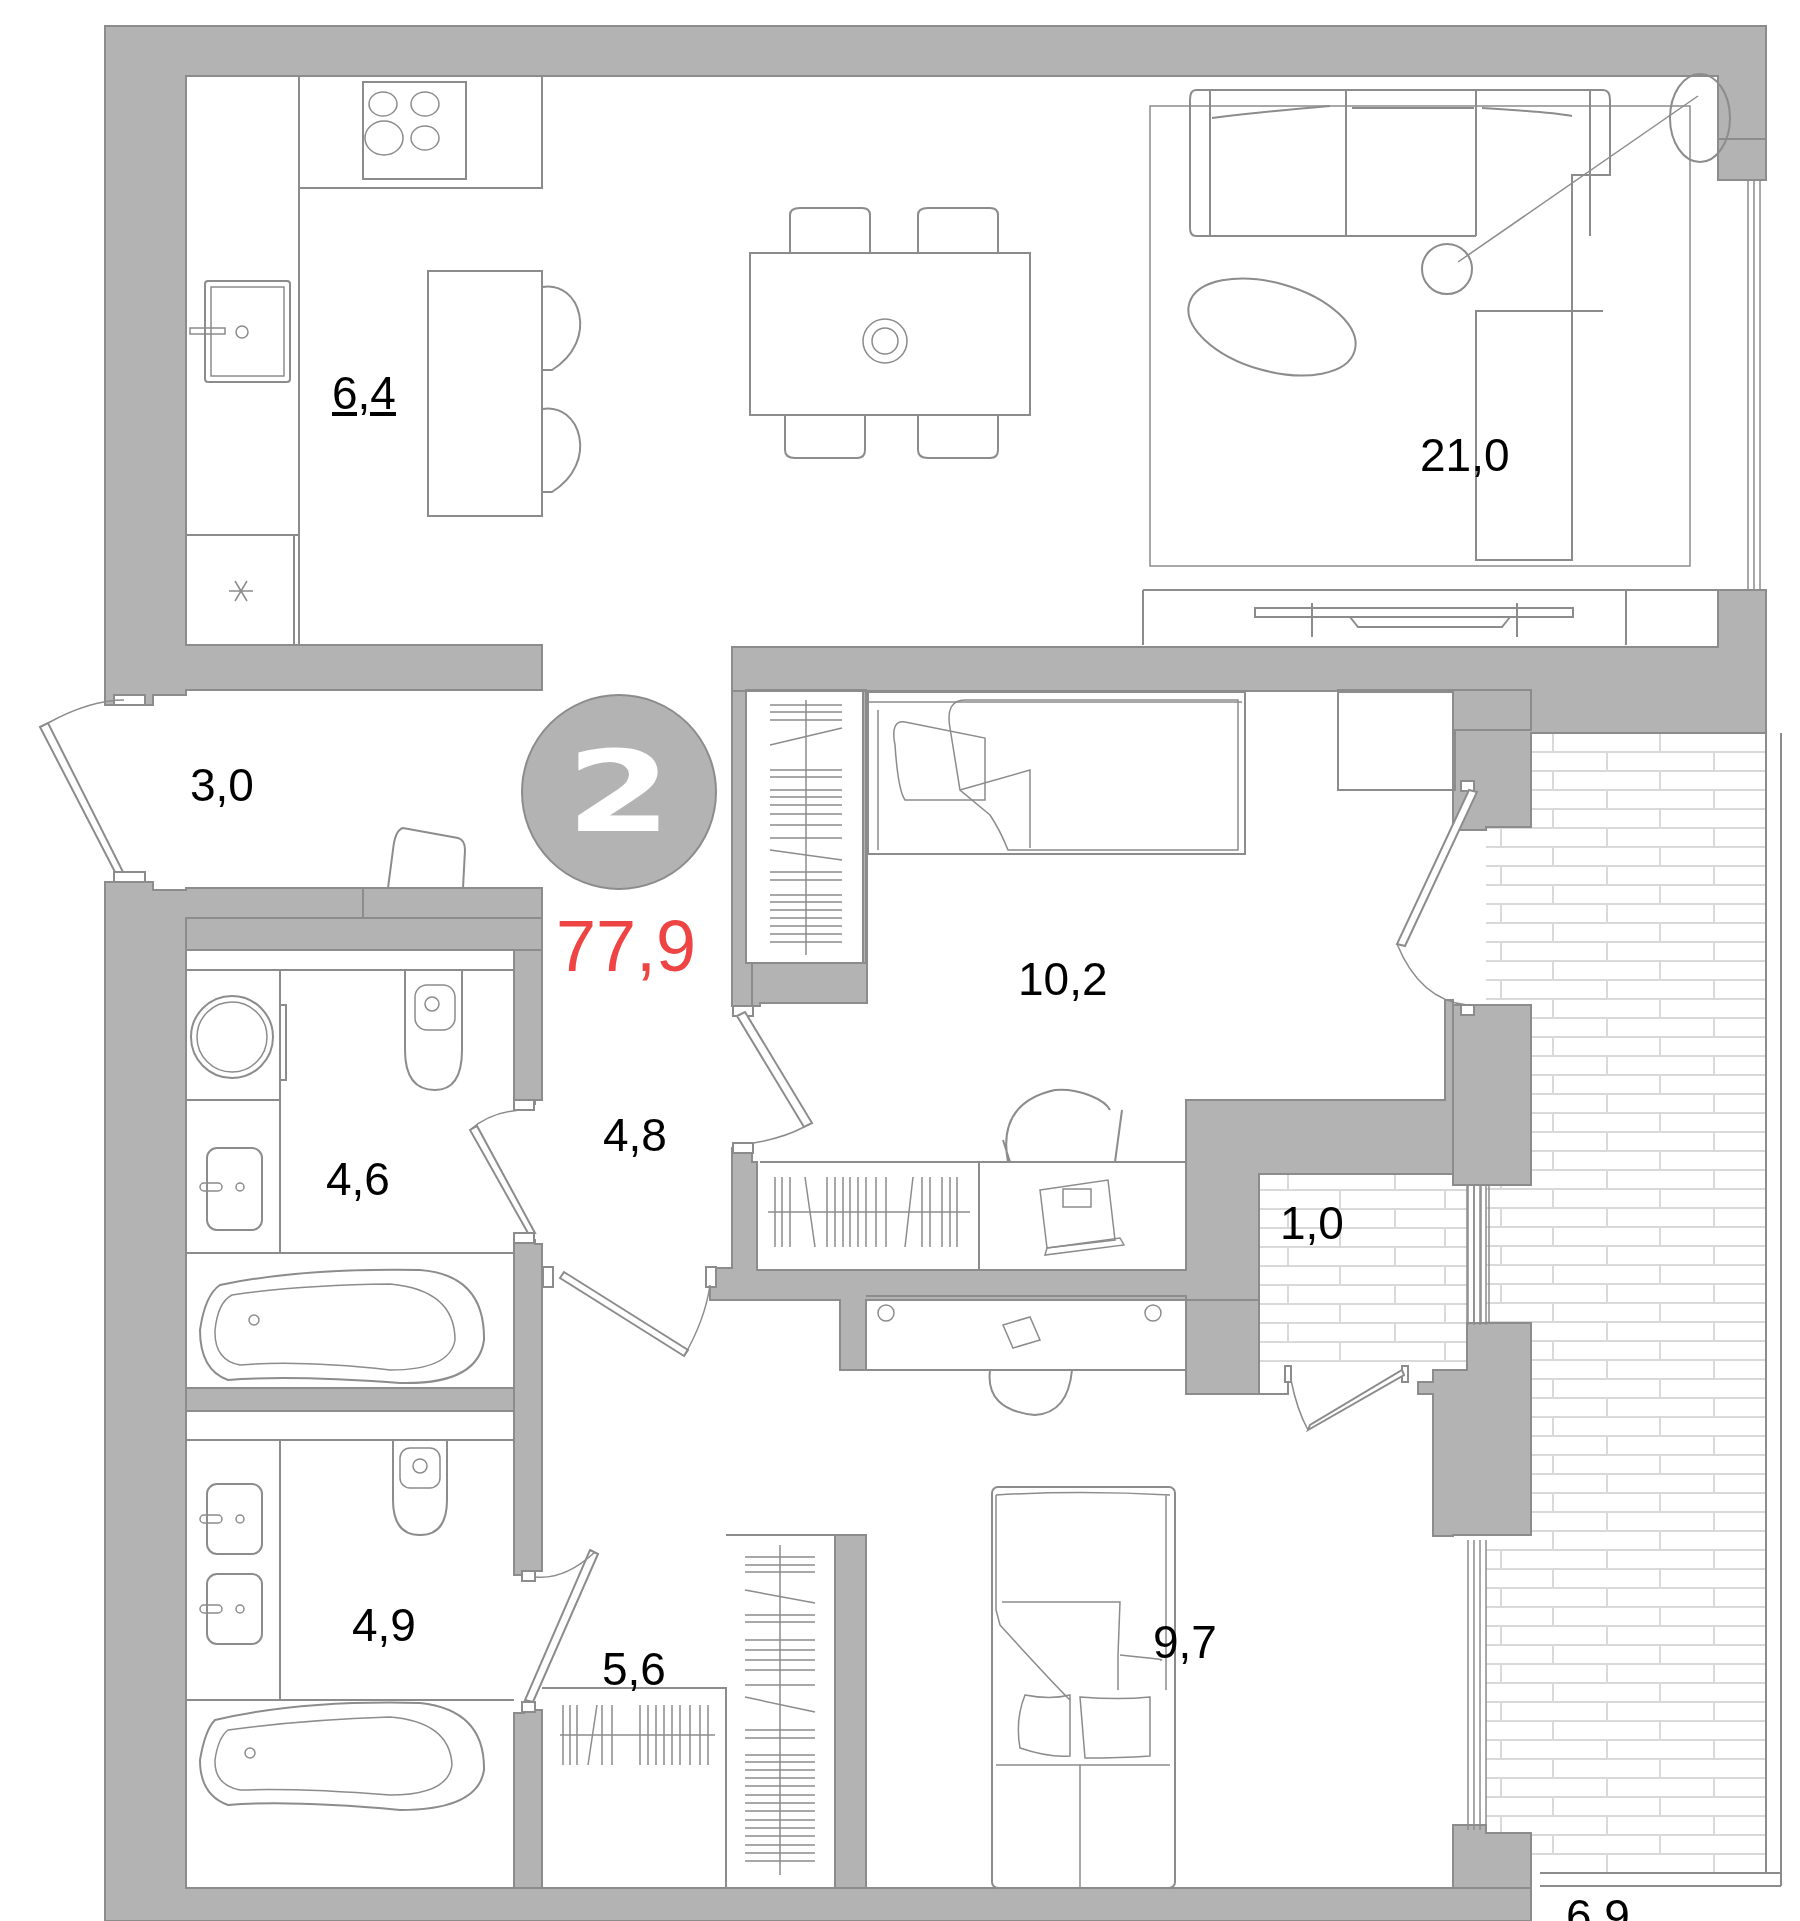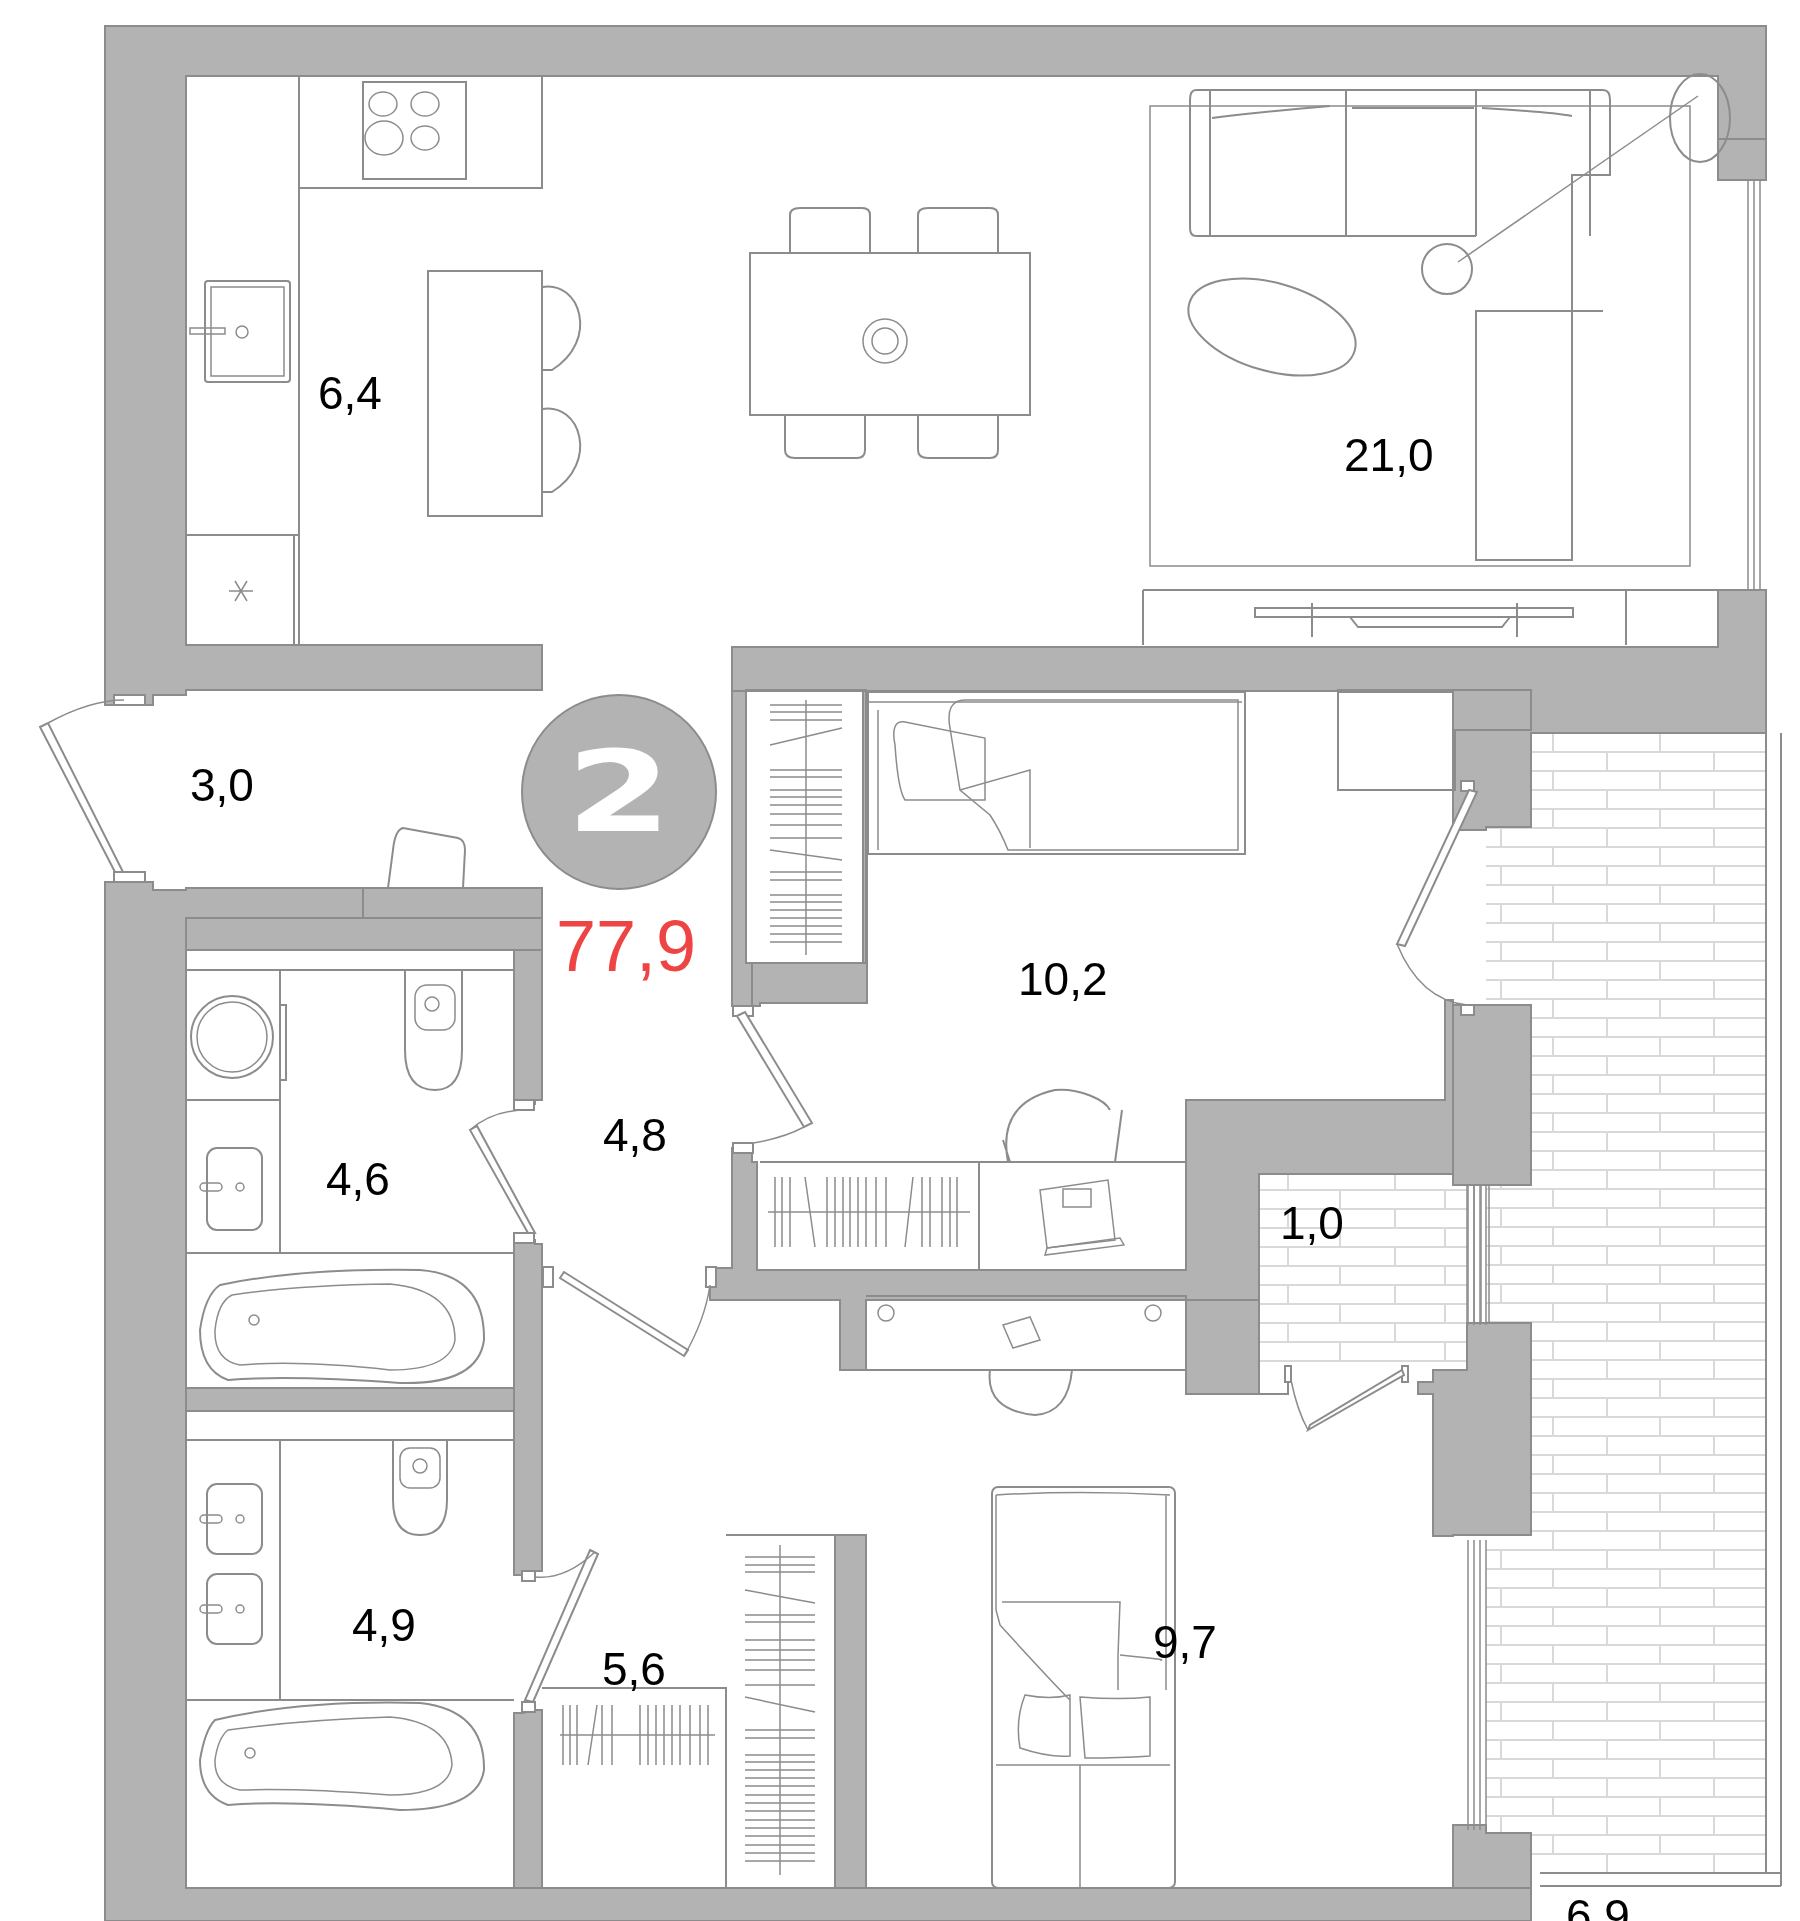--- a/index.html
+++ b/index.html
@@ -248,22 +248,22 @@
     <path class="wall" d="M1453 690H1531V730H1453Z"></path>
   </g>
 </svg>
 
 <div class="badge">
   <span>2</span>
 </div>
 
 <div class="total" style="left:556px; top:910px;">77,9</div>
 
-<div class="label" style="left:318px; top:370px;">6,4</div>
-<div class="label" style="left:1344px; top:432px;">21,0</div>
+<div class="label" style="left:332px; top:370px;text-decoration:underline;">6,4</div>
+<div class="label" style="left:1420px; top:432px;">21,0</div>
 <div class="label" style="left:190px; top:762px;">3,0</div>
 <div class="label" style="left:603px; top:1112px;">4,8</div>
 <div class="label" style="left:1018px; top:956px;">10,2</div>
 <div class="label" style="left:326px; top:1156px;">4,6</div>
 <div class="label" style="left:1280px; top:1200px;">1,0</div>
 <div class="label" style="left:336px; top:1602px;margin-left:16px;">4,9</div>
 <div class="label" style="left:602px; top:1646px;">5,6</div>
 <div class="label" style="left:1153px; top:1619px;text-align:right;">9,7</div>
 <div class="label" style="left:1566px; top:1853px;margin-top:40px;">6,9</div>
 

